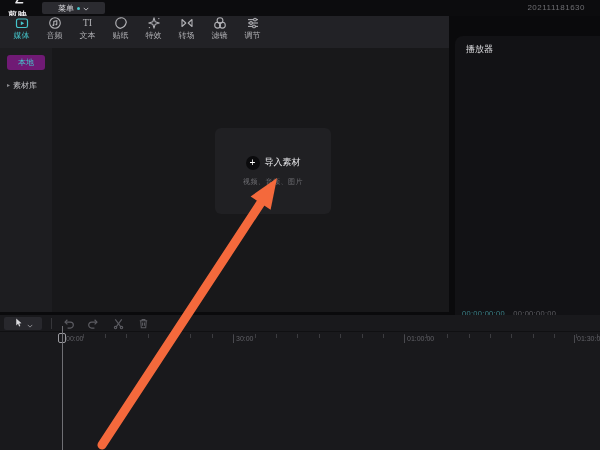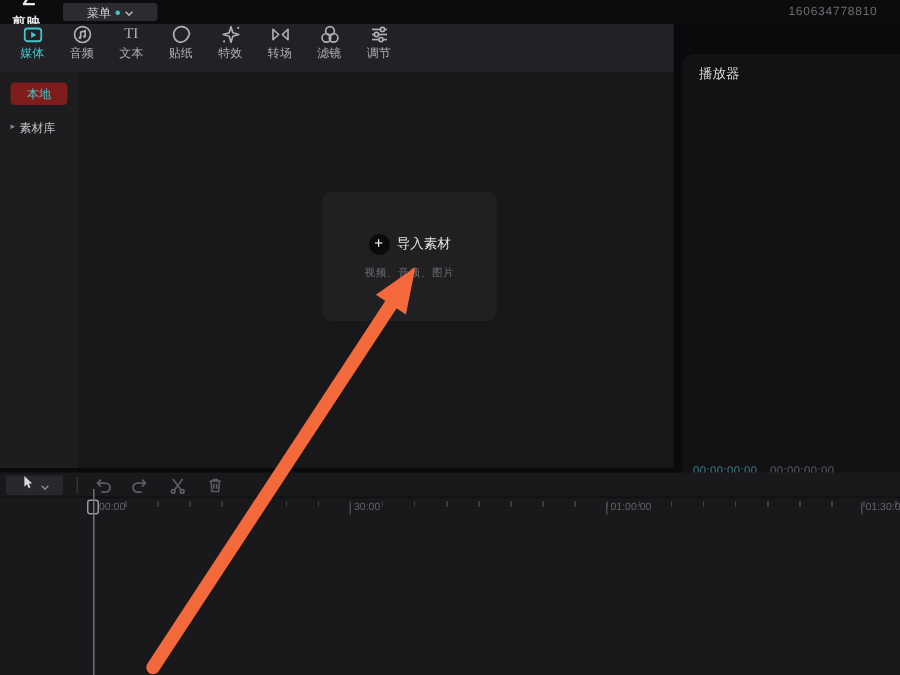--- a/index.html
+++ b/index.html
@@ -21,21 +21,21 @@
   .tabbar{height:32px;background:#222226;display:flex;padding-left:5px;}
   .tab{width:33px;display:flex;flex-direction:column;align-items:center;justify-content:flex-start;
        gap:1px;color:#b0b0b4;cursor:pointer;}
   .tab.active{color:#45c5cb;}
   .ticon{height:14px;display:flex;align-items:center;justify-content:center;}
   .ticon svg{width:14px;height:14px;display:block;}
   .ticon.text-ti{font-family:"Liberation Serif",serif;font-size:10px;line-height:14px;}
   .tlabel{font-size:8px;line-height:9px;}
   .media-body{position:absolute;top:32px;left:0;right:0;bottom:0;display:flex;}
   .side{width:52px;background:#1d1d20;padding-top:7px;box-sizing:border-box;}
-  .side-local{margin:0 7px 8px;background:#7f1d1d;color:#45c5cb;border-radius:3px;font-size:8px;
+  .side-local{margin:0 7px 8px;background:#701a75;color:#45c5cb;border-radius:3px;font-size:8px;
               height:15px;display:flex;align-items:center;justify-content:center;cursor:pointer;}
   .side-lib{color:#c2c2c6;font-size:8px;display:flex;align-items:center;gap:3px;padding-left:7px;
             height:14px;cursor:pointer;}
   .tri{color:#8a8a8e;font-size:6px;line-height:6px;}
   .content{flex:1;position:relative;background:#18181a;}
   .dropzone{position:absolute;left:163px;top:80px;width:116px;height:86px;background:#202023;
             border-radius:6px;display:flex;flex-direction:column;align-items:center;
             justify-content:center;gap:7px;cursor:pointer;}
   .import-row{display:flex;align-items:center;gap:5px;color:#e6e6e9;font-size:9px;}
   .plus{width:14px;height:14px;border-radius:50%;background:#0a0a0c;color:#ffffff;display:flex;
@@ -85,21 +85,21 @@
   </div>
   <button class="menu-btn">
     <span>菜单</span>
     <span class="menu-dot"></span>
     <span>
       <svg width="6" height="4" viewBox="0 0 8 5">
           <polyline points="1,1 4,4 7,1" fill="none" stroke="#b9b9bd" stroke-width="1.3"></polyline>
         </svg>
     </span>
   </button>
-  <span class="timestamp">160634778810</span>
+  <span class="timestamp">202111181630</span>
 </div>
 
 <div class="media-panel">
   <div class="tabbar">
     <div class="tab active">
       <span class="ticon">
         <svg viewBox="0 0 14 14">
             <rect x="1.5" y="3" width="11" height="8.5" rx="1.8" fill="none" stroke="currentColor" stroke-width="1.2"></rect>
             <polygon points="5.8,5.2 5.8,9.3 9.2,7.25" fill="currentColor"></polygon>
           </svg>

